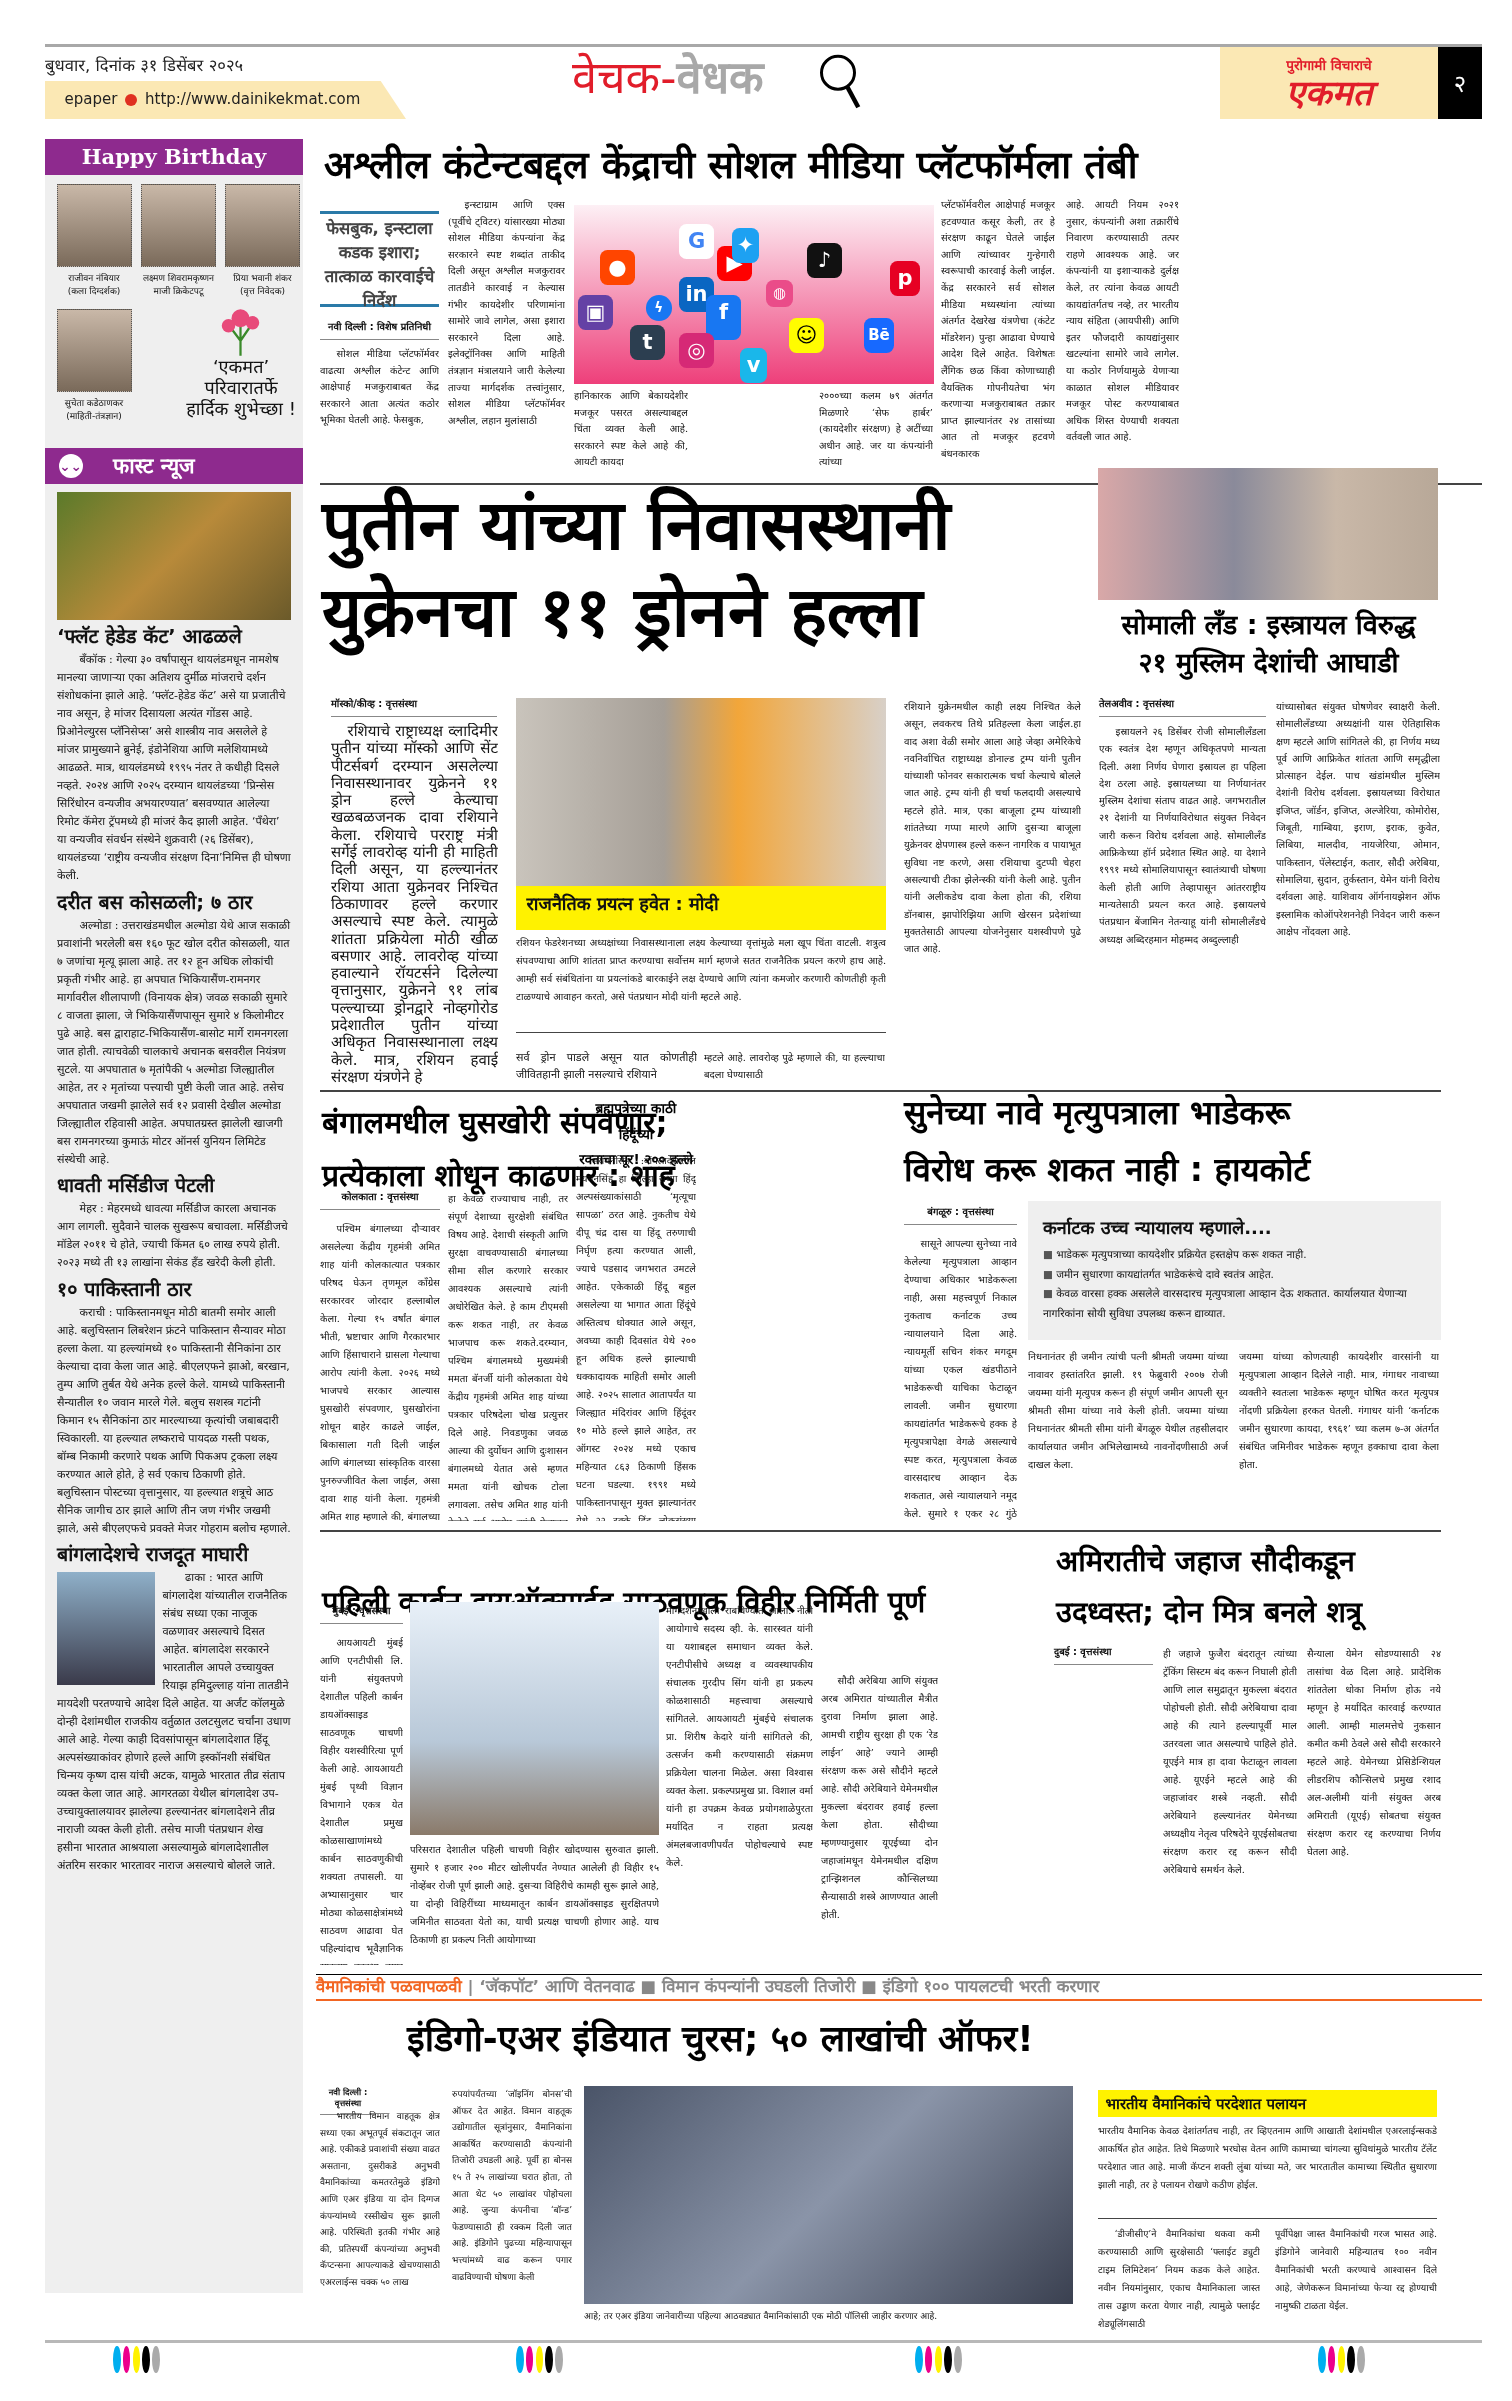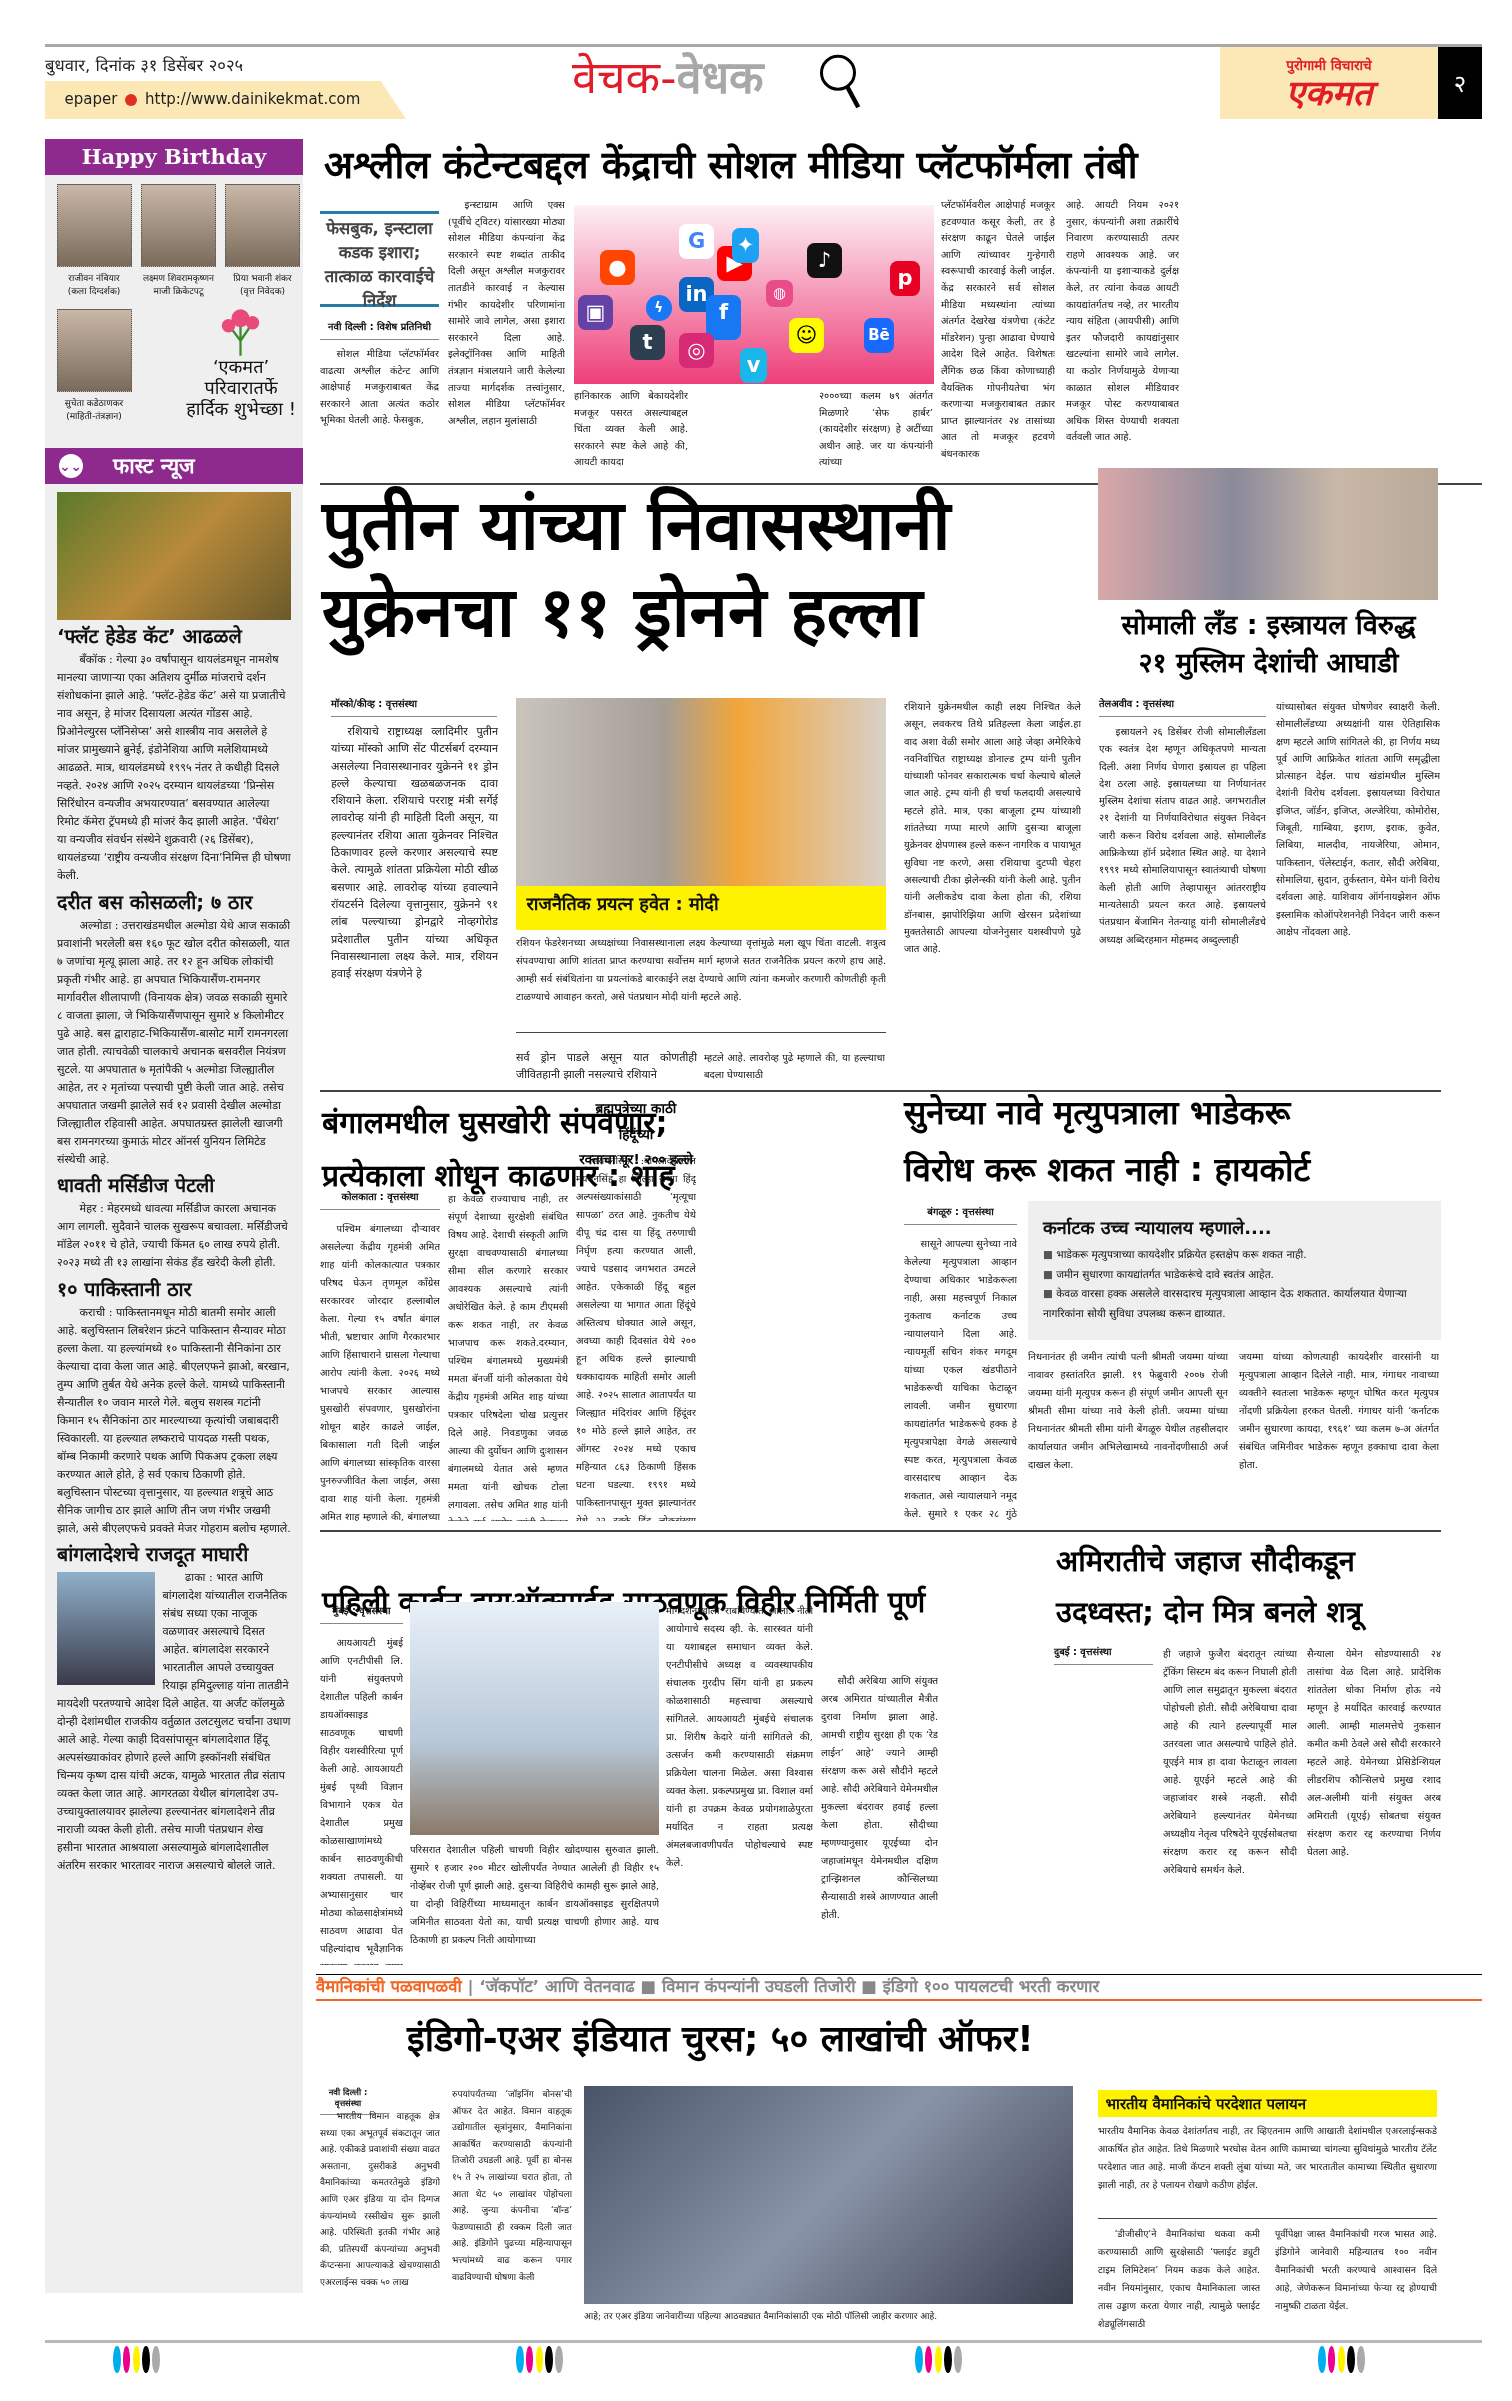--- a/index.html
+++ b/index.html
@@ -174,21 +174,21 @@
 <div class="abs col" style="left:1066px;top:197px;width:113px;height:285px;font-size:9.8px;line-height:16.6px">
     <p style="text-indent:0">आहे. आयटी नियम २०२१ नुसार, कंपन्यांनी अशा तक्रारींचे निवारण करण्यासाठी तत्पर राहणे आवश्यक आहे. जर कंपन्यांनी या इशाऱ्याकडे दुर्लक्ष केले, तर त्यांना केवळ आयटी कायद्यांतर्गतच नव्हे, तर भारतीय न्याय संहिता (आयपीसी) आणि इतर फौजदारी कायद्यांनुसार खटल्यांना सामोरे जावे लागेल. या कठोर निर्णयामुळे येणाऱ्या काळात सोशल मीडियावर मजकूर पोस्ट करण्याबाबत अधिक शिस्त येण्याची शक्यता वर्तवली जात आहे.</p>
   </div>
 <div class="abs rule" style="left:320px;top:483px;width:1162px"></div>
 
 <div class="abs h1" style="left:322px;top:482px;font-size:69px;line-height:87px;font-weight:900">
     <div>पुतीन यांच्या निवासस्थानी</div>
     <div>युक्रेनचा ११ ड्रोनने हल्ला</div>
   </div>
 <div class="abs dateline" style="left:331px;top:697px;width:166px;font-size:9.8px;text-align:left">मॉस्को/कीव्ह : वृत्तसंस्था</div>
-<div class="abs col" style="left:331px;top:723px;width:167px;height:369px;font-size:11px;line-height:17.3px">
+<div class="abs col" style="left:331px;top:723px;width:167px;height:369px;font-size:15px;line-height:17.3px">
     <p>रशियाचे राष्ट्राध्यक्ष व्लादिमीर पुतीन यांच्या मॉस्को आणि सेंट पीटर्सबर्ग दरम्यान असलेल्या निवासस्थानावर युक्रेनने ११ ड्रोन हल्ले केल्याचा खळबळजनक दावा रशियाने केला. रशियाचे परराष्ट्र मंत्री सर्गेई लावरोव्ह यांनी ही माहिती दिली असून, या हल्ल्यानंतर रशिया आता युक्रेनवर निश्चित ठिकाणावर हल्ले करणार असल्याचे स्पष्ट केले. त्यामुळे शांतता प्रक्रियेला मोठी खीळ बसणार आहे. लावरोव्ह यांच्या हवाल्याने रॉयटर्सने दिलेल्या वृत्तानुसार, युक्रेनने ९१ लांब पल्ल्याच्या ड्रोनद्वारे नोव्हगोरोड प्रदेशातील पुतीन यांच्या अधिकृत निवासस्थानाला लक्ष्य केले. मात्र, रशियन हवाई संरक्षण यंत्रणेने हे</p>
   </div>
 <div class="abs photo" style="left:516px;top:698px;width:370px;height:188px;background:linear-gradient(90deg,#c9c4bc 0%,#a59e96 40%,#f2a63a 60%,#d8d0c8 100%)"></div>
 <div class="abs yellow-head" style="left:516px;top:886px;width:370px;height:44px;font-size:18px">राजनैतिक प्रयत्न हवेत : मोदी</div>
 <div class="abs col" style="left:516px;top:934px;width:370px;height:90px;font-size:9.8px;line-height:18px">
     <p style="text-indent:0">रशियन फेडरेशनच्या अध्यक्षांच्या निवासस्थानाला लक्ष्य केल्याच्या वृत्तांमुळे मला खूप चिंता वाटली. शत्रुत्व संपवण्याचा आणि शांतता प्राप्त करण्याचा सर्वोत्तम मार्ग म्हणजे सतत राजनैतिक प्रयत्न करणे हाच आहे. आम्ही सर्व संबंधितांना या प्रयत्नांकडे बारकाईने लक्ष देण्याचे आणि त्यांना कमजोर करणारी कोणतीही कृती टाळण्याचे आवाहन करतो, असे पंतप्रधान मोदी यांनी म्हटले आहे.</p>
   </div>
 <div class="abs rule" style="left:516px;top:1032px;width:370px;height:0.8px"></div>
 <div class="abs col" style="left:516px;top:1049px;width:181px;height:38px;font-size:11px;line-height:17.3px">
     <p style="text-indent:0">सर्व ड्रोन पाडले असून यात कोणतीही जीवितहानी झाली नसल्याचे रशियाने</p>

